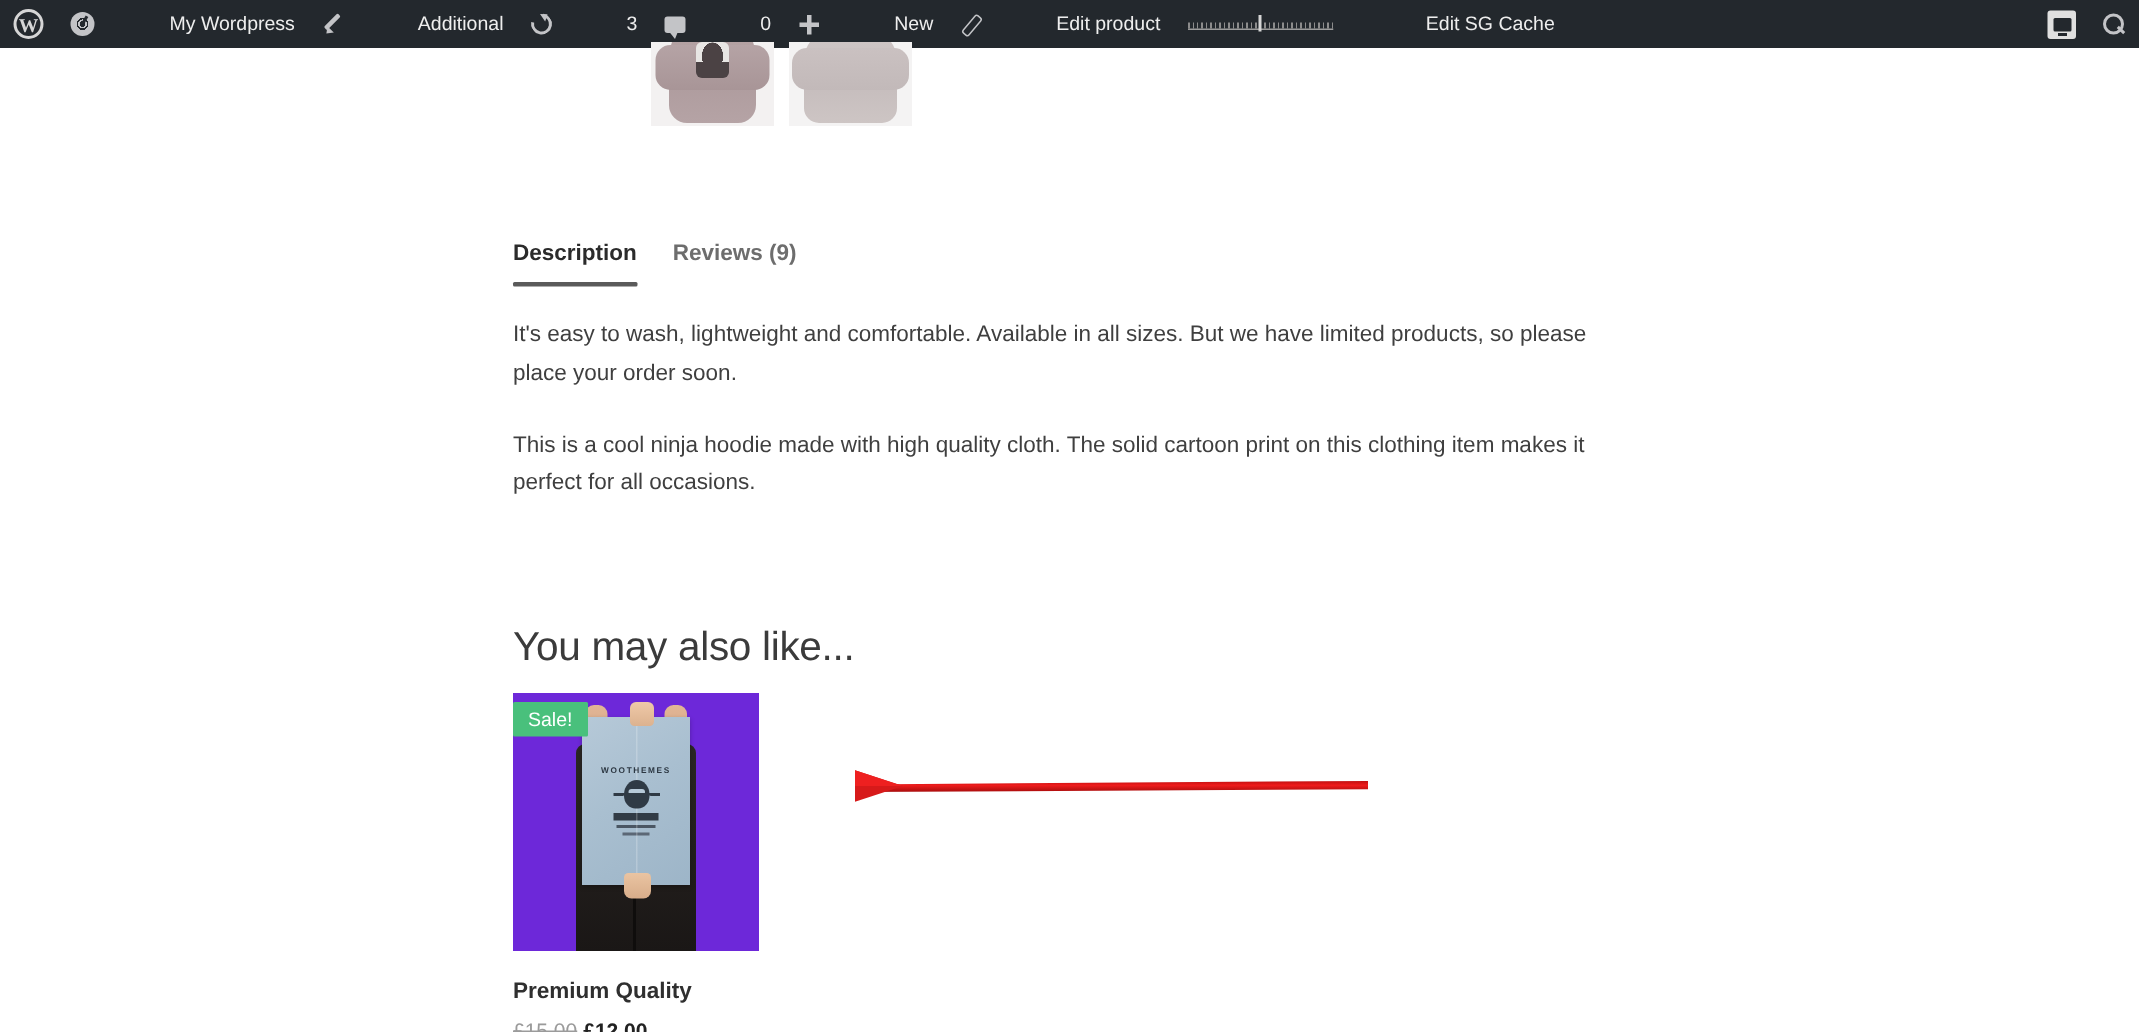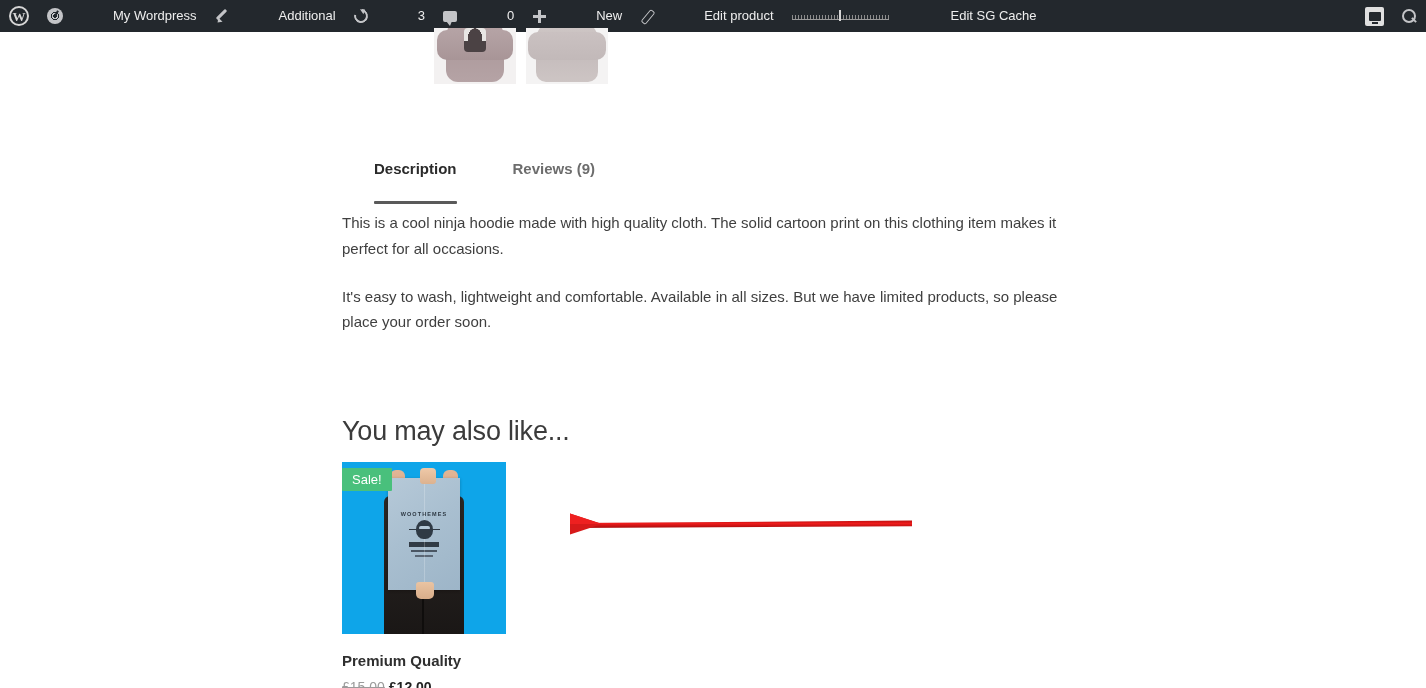--- a/index.html
+++ b/index.html
@@ -211,24 +211,23 @@
     border-radius: 10px; z-index: -1;
   }
 
   
   .tabs {
     position: absolute; left: 342px; top: 128px;
     display: flex; align-items: flex-end; gap: 24px;
   }
   .tab {
     font-size: 15px; font-weight: bold;
-    color: #6d6d6d; padding-bottom: 27px;
+    color: #6d6d6d; padding-bottom: 14px;
     cursor: pointer; white-space: nowrap;
     position: relative;
-    margin-left: 32px;
   }
   .tab.active { color: #2b2b2b; }
   .tab.active::after {
     content: ""; position: absolute; left: 0; right: 0; bottom: 0;
     height: 3px; background: #5a5a5a; border-radius: 1px;
   }
 
   
   .desc { position: absolute; left: 342px; top: 178px; width: 730px; }
   .desc p {
@@ -241,21 +240,21 @@
   .upsell-title {
     position: absolute; left: 342px; top: 384px;
     font-size: 27px; font-weight: normal;
     color: #3b3b3b; margin: 0;
     letter-spacing: -0.2px;
   }
 
   .product-card { position: absolute; left: 342px; top: 430px; width: 164px; cursor: pointer; }
   .product-media {
     position: relative; width: 164px; height: 172px;
-    background: #0ea5e9; overflow: hidden;
+    background: #6d28d9; overflow: hidden;
   }
   .sale-badge {
     position: absolute; left: 0; top: 6px; z-index: 5;
     background: #49c07c;
     color: #ffffff; font-size: 13px; font-weight: normal;
     padding: 4px 10px;
     border-radius: 1px;
   }
   
   .photo-person {
@@ -414,22 +413,22 @@
       <span class="hoodie-b"></span>
     </div>
   </div>
 
   <div class="tabs">
     <div class="tab active">Description</div>
     <div class="tab">Reviews (9)</div>
   </div>
 
   <div class="desc">
+    <p>It's easy to wash, lightweight and comfortable. Available in all sizes. But we have limited products, so please place your order soon.</p>
     <p>This is a cool ninja hoodie made with high quality cloth. The solid cartoon print on this clothing item makes it perfect for all occasions.</p>
-    <p>It's easy to wash, lightweight and comfortable. Available in all sizes. But we have limited products, so please place your order soon.</p>
   </div>
 
   <h2 class="upsell-title">You may also like...</h2>
 
   <div class="product-card">
     <div class="product-media">
       <span class="sale-badge">Sale!</span>
       <span class="photo-person">
         <span class="pp-body"></span>
         <span class="pp-armL"></span>

